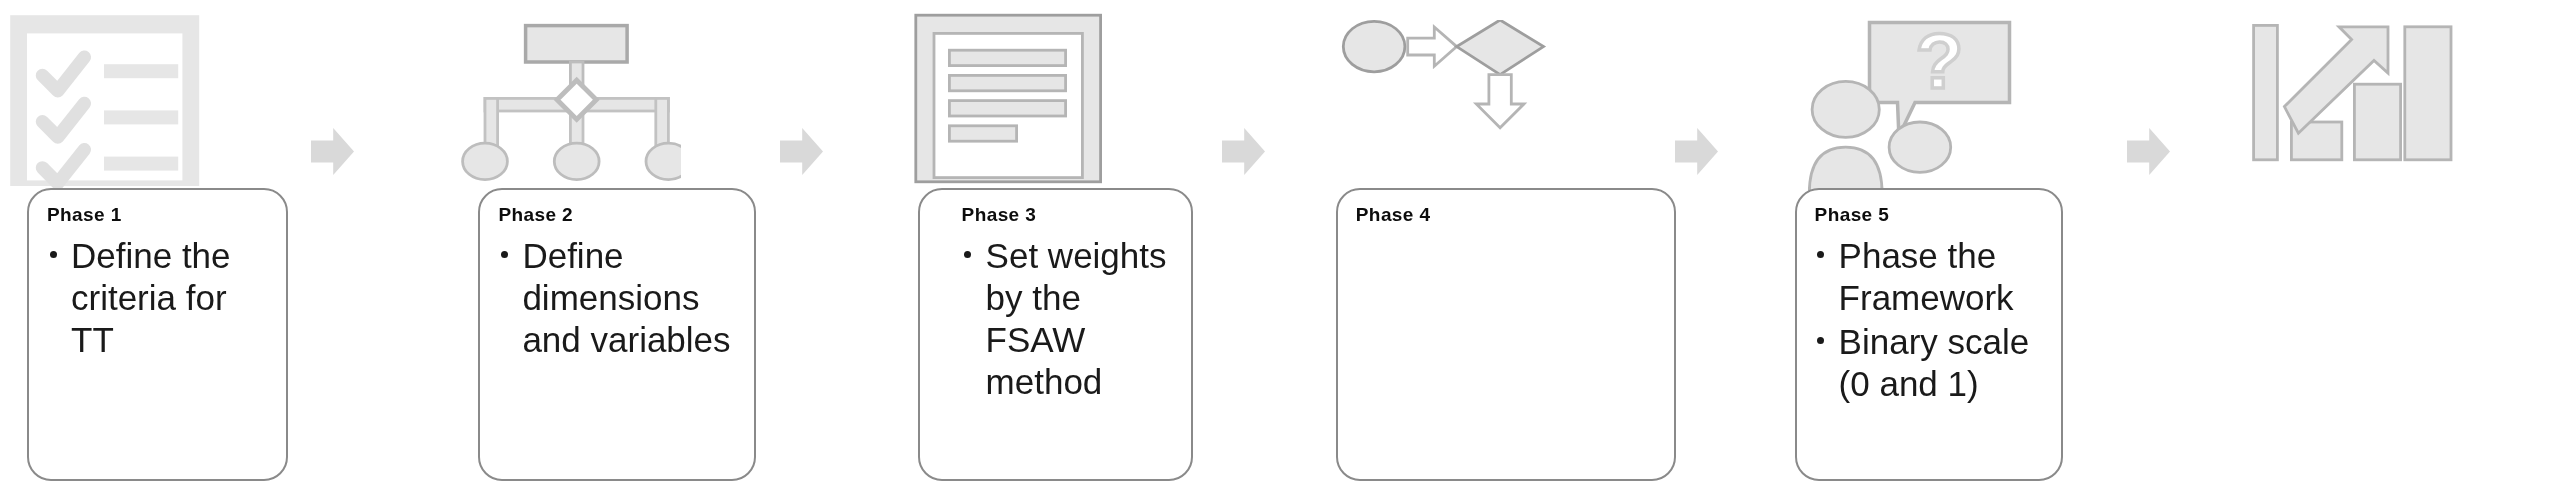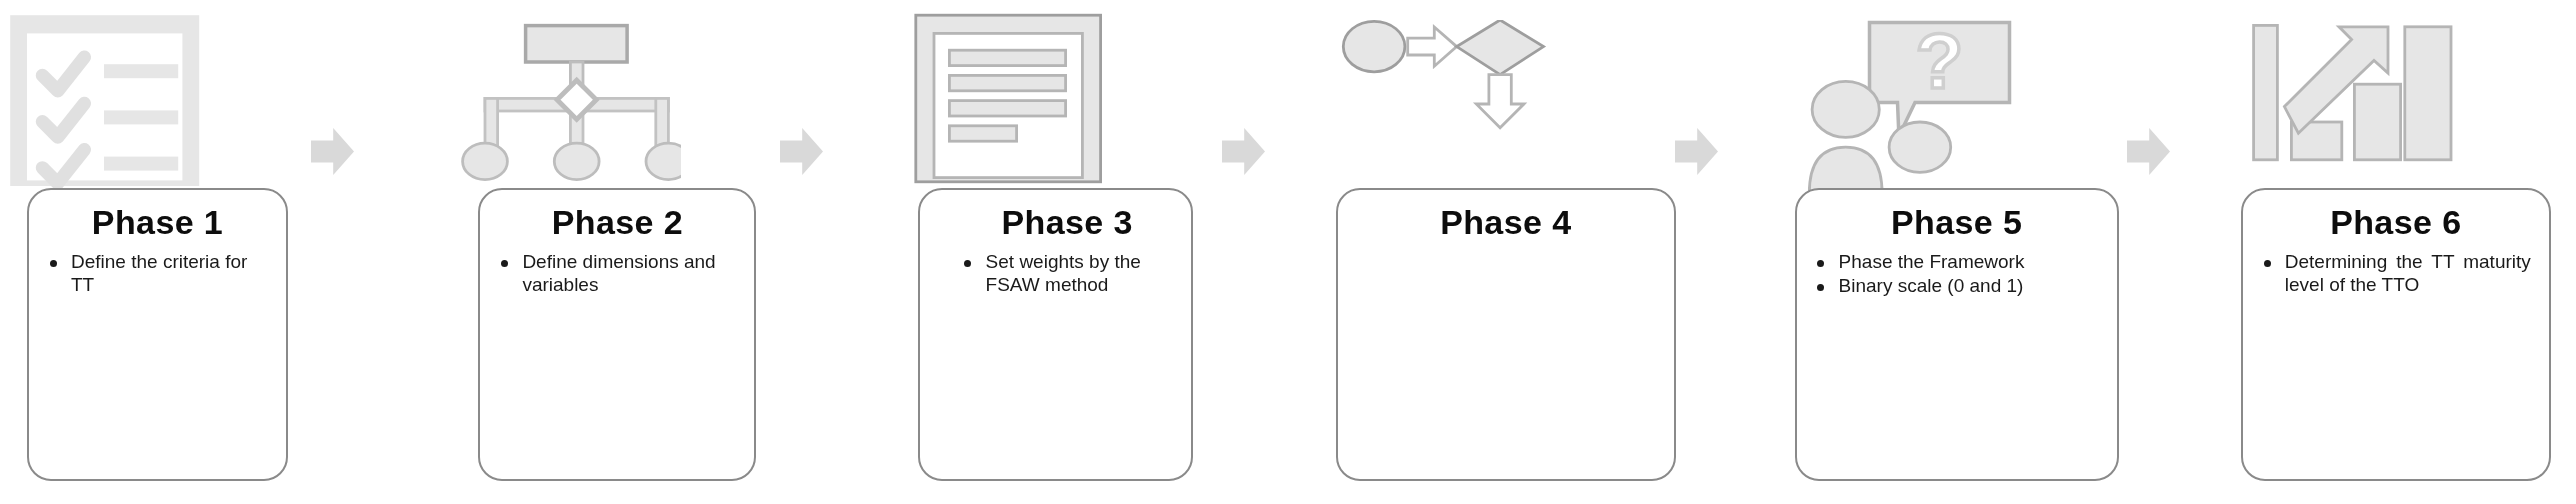--- a/index.html
+++ b/index.html
@@ -36,37 +36,36 @@
   
   .card {
     position: absolute;
     background: #ffffff;
     border: 2.1px solid #8a8a8a;
     border-radius: 24px;
     box-sizing: border-box;
     padding: 15.4px 18px 12.6px 18px;
   }
   .card-title {
-    font-size: 34px;
+    font-size: 19px;
     font-weight: bold;
     color: #0d0d0d;
     letter-spacing: 0.4px;
     line-height: 1.05;
     margin: 0 0 9.8px 0;
     white-space: nowrap;
-    text-align: center;
   }
   .bullets {
     margin: 0;
     padding: 0;
     list-style: none;
   }
   .bullets li {
     position: relative;
-    font-size: 19px;
+    font-size: 35px;
     line-height: 1.20;
     color: #1a1a1a;
     padding-left: 24px;
     margin-bottom: 1.4px;
   }
   .bullets li .dot {
     position: absolute;
     left: 2.8px;
     top: 0.46em;
     width: 7px;
@@ -200,21 +199,21 @@
   <div class="phase" style="left:1789px; width:337px;">
     <div class="icon-zone">
       <svg viewBox="0 0 330 270" width="232" height="189" style="position:absolute;left:9.8px;top:9.8px;">
         <path d="M100 18 L300 18 L300 132 L165 132 L142 180 L140 132 L100 132 Z" class="fill-light" stroke="#b5b5b5" stroke-width="5"></path>
         <text x="200" y="112" font-family="'Liberation Sans', sans-serif" font-size="112" font-weight="bold" fill="#ffffff" stroke="#cfcfcf" stroke-width="5" text-anchor="middle">?</text>
         <ellipse cx="66" cy="142" rx="48" ry="40" class="fill-light" stroke="#b5b5b5" stroke-width="4"></ellipse>
         <path d="M14 262 Q14 196 66 196 Q118 196 118 262 Z" class="fill-light" stroke="#b5b5b5" stroke-width="4"></path>
         <ellipse cx="172" cy="196" rx="44" ry="36" class="fill-light" stroke="#b5b5b5" stroke-width="4"></ellipse>
       </svg>
     </div>
-    <div class="card" style="left:5.6px; top:188px; width:324px; height:293px;">
+    <div class="card" style="left:5.6px; top:188px; width:268px; height:293px;">
       <div class="card-title">Phase 5</div>
       <ul class="bullets">
         <li><span class="dot"></span><span>Phase the Framework</span></li>
         <li><span class="dot"></span><span>Binary scale (0 and 1)</span></li>
       </ul>
     </div>
   </div>
 
   <div class="connector" style="left:2127px;">
     <svg viewBox="0 0 62 76">
@@ -225,22 +224,16 @@
   <div class="phase" style="left:2231px; width:345px;">
     <div class="icon-zone">
       <svg viewBox="0 0 320 210" width="224" height="147" style="position:absolute;left:17px;top:17px;">
         <rect x="8" y="12" width="34" height="192" class="fill-light" stroke="#b5b5b5" stroke-width="4"></rect>
         <rect x="62" y="150" width="72" height="54" class="fill-light" stroke="#b5b5b5" stroke-width="4"></rect>
         <rect x="152" y="96" width="66" height="108" class="fill-light" stroke="#b5b5b5" stroke-width="4"></rect>
         <rect x="224" y="14" width="66" height="190" class="fill-light" stroke="#b5b5b5" stroke-width="4"></rect>
         <path d="M52 128 L148 32 L130 14 L200 14 L200 80 L180 62 L72 166 Z" class="fill-light" stroke="#b5b5b5" stroke-width="4"></path>
       </svg>
     </div>
-    <div class="card" style="left:9.8px; top:188px; width:310px; height:293px;">
-      <div class="card-title">Phase 6</div>
-      <ul class="bullets">
-        <li class="justify"><span class="dot"></span><span>Determining the TT maturity level of the TTO</span></li>
-      </ul>
-    </div>
   </div>
 
 </div>
 
 
 </body></html>

